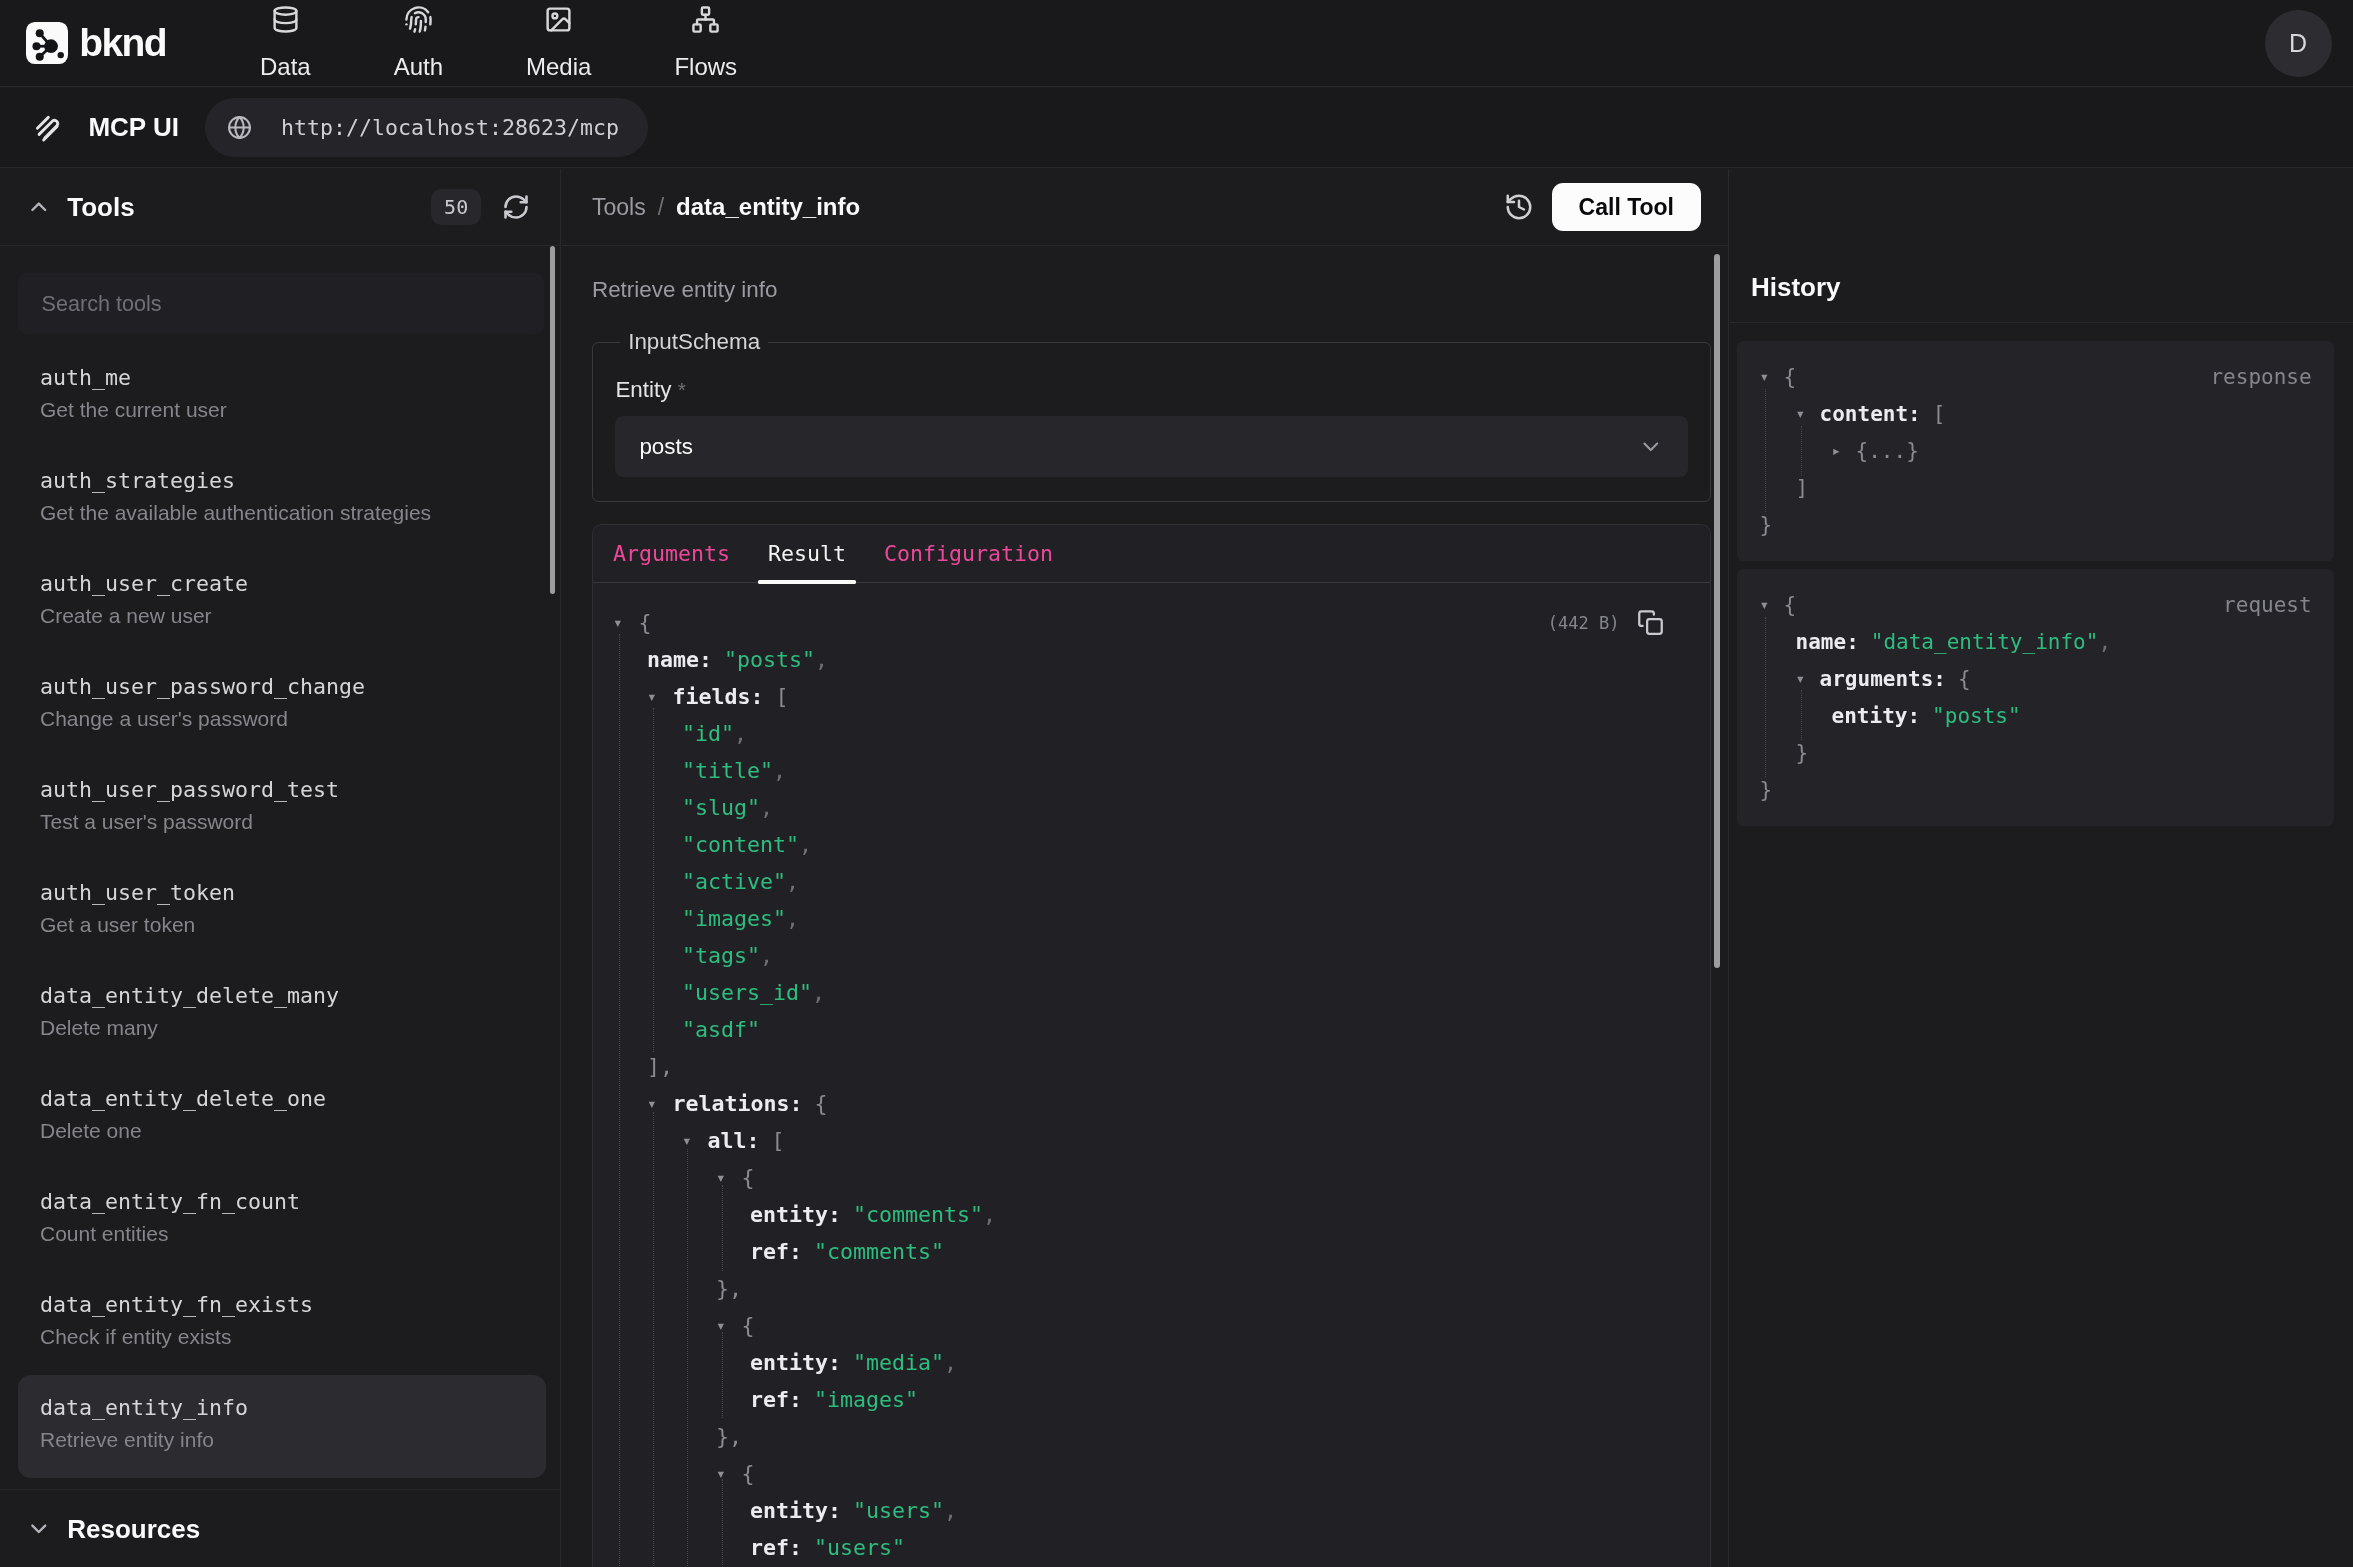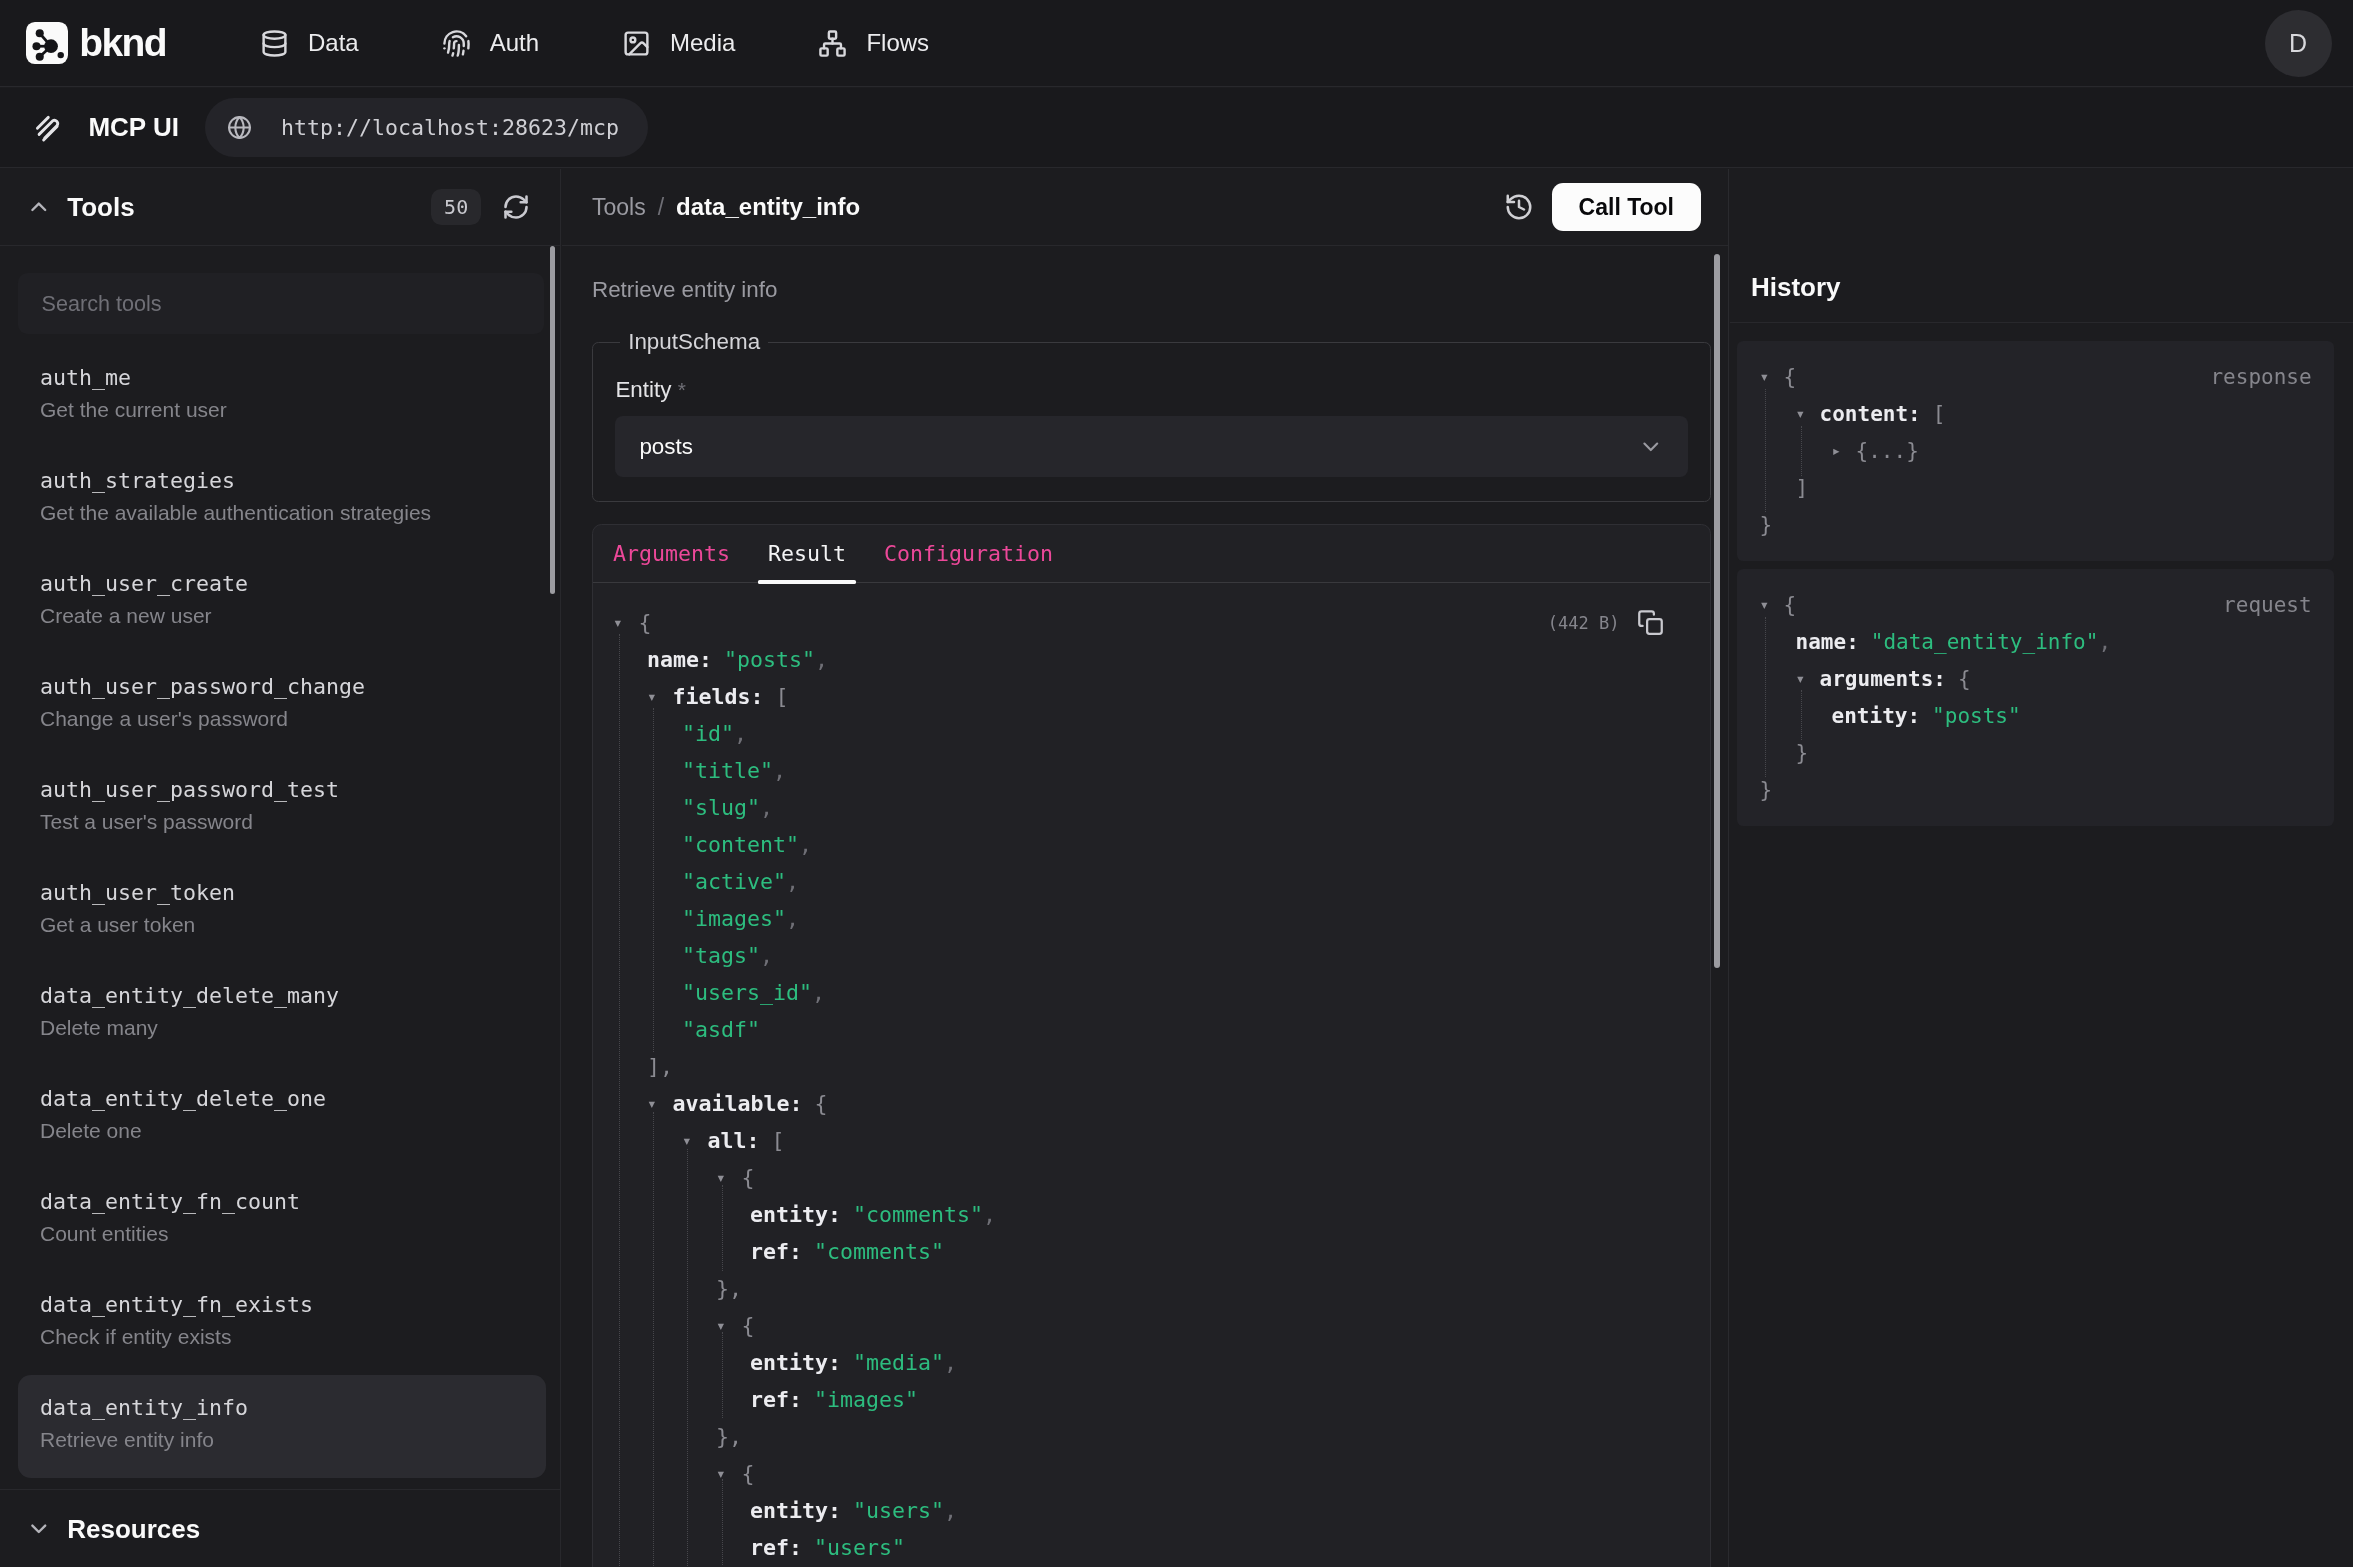--- a/index.html
+++ b/index.html
@@ -16,21 +16,21 @@
 
   
   .topnav {
     position:absolute; top:0; left:0; width:2354px; height:87px;
     background:#19191c; border-bottom:0.8px solid #28282c;
     display:flex; align-items:center;
   }
   .brand-logo { margin-left:26px; width:42px; height:42px; flex:0 0 auto; }
   .brand-text { margin-left:11.2px; font-size:39px; font-weight:800; letter-spacing:-1.6px; color:#fafafa; }
   .navlist { display:flex; align-items:center; margin-left:94px; gap:83px; }
-  .nav-item { display:flex; align-items:center; gap:19px; cursor:pointer; }
+  .nav-item { display:flex; align-items:center; gap:19px; cursor:pointer;flex-direction:column; }
   .nav-item svg { width:29px; height:29px; color:#d8d8dc; }
   .nav-label { font-size:24px; color:#ececee; }
   .avatar {
     margin-left:auto; margin-right:22.4px; width:67px; height:67px; border-radius:50%;
     background:#2d2d31; display:flex; align-items:center; justify-content:center;
     font-size:25px; color:#d8d8dc; font-weight:500;
   }
 
   
   .mcpbar {
@@ -373,21 +373,21 @@
           <div class="json-line" style="padding-left: 69px;"><span class="s">"id"</span><span class="c">,</span></div>
           <div class="json-line" style="padding-left: 69px;"><span class="s">"title"</span><span class="c">,</span></div>
           <div class="json-line" style="padding-left: 69px;"><span class="s">"slug"</span><span class="c">,</span></div>
           <div class="json-line" style="padding-left: 69px;"><span class="s">"content"</span><span class="c">,</span></div>
           <div class="json-line" style="padding-left: 69px;"><span class="s">"active"</span><span class="c">,</span></div>
           <div class="json-line" style="padding-left: 69px;"><span class="s">"images"</span><span class="c">,</span></div>
           <div class="json-line" style="padding-left: 69px;"><span class="s">"tags"</span><span class="c">,</span></div>
           <div class="json-line" style="padding-left: 69px;"><span class="s">"users_id"</span><span class="c">,</span></div>
           <div class="json-line" style="padding-left: 69px;"><span class="s">"asdf"</span></div>
           <div class="json-line" style="padding-left: 34px;"><span class="p">],</span></div>
-          <div class="json-line" style="padding-left: 34px;"><span class="mk">▾</span><span class="k">available:</span><span class="p">{</span></div>
+          <div class="json-line" style="padding-left: 34px;"><span class="mk">▾</span><span class="k">relations:</span><span class="p">{</span></div>
           <div class="json-line" style="padding-left: 69px;"><span class="mk">▾</span><span class="k">all:</span><span class="p">[</span></div>
           <div class="json-line" style="padding-left: 103px;"><span class="mk">▾</span><span class="p">{</span></div>
           <div class="json-line" style="padding-left: 137px;"><span class="k">entity:</span><span class="s">"comments"</span><span class="c">,</span></div>
           <div class="json-line" style="padding-left: 137px;"><span class="k">ref:</span><span class="s">"comments"</span></div>
           <div class="json-line" style="padding-left: 103px;"><span class="p">},</span></div>
           <div class="json-line" style="padding-left: 103px;"><span class="mk">▾</span><span class="p">{</span></div>
           <div class="json-line" style="padding-left: 137px;"><span class="k">entity:</span><span class="s">"media"</span><span class="c">,</span></div>
           <div class="json-line" style="padding-left: 137px;"><span class="k">ref:</span><span class="s">"images"</span></div>
           <div class="json-line" style="padding-left: 103px;"><span class="p">},</span></div>
           <div class="json-line" style="padding-left: 103px;"><span class="mk">▾</span><span class="p">{</span></div>

